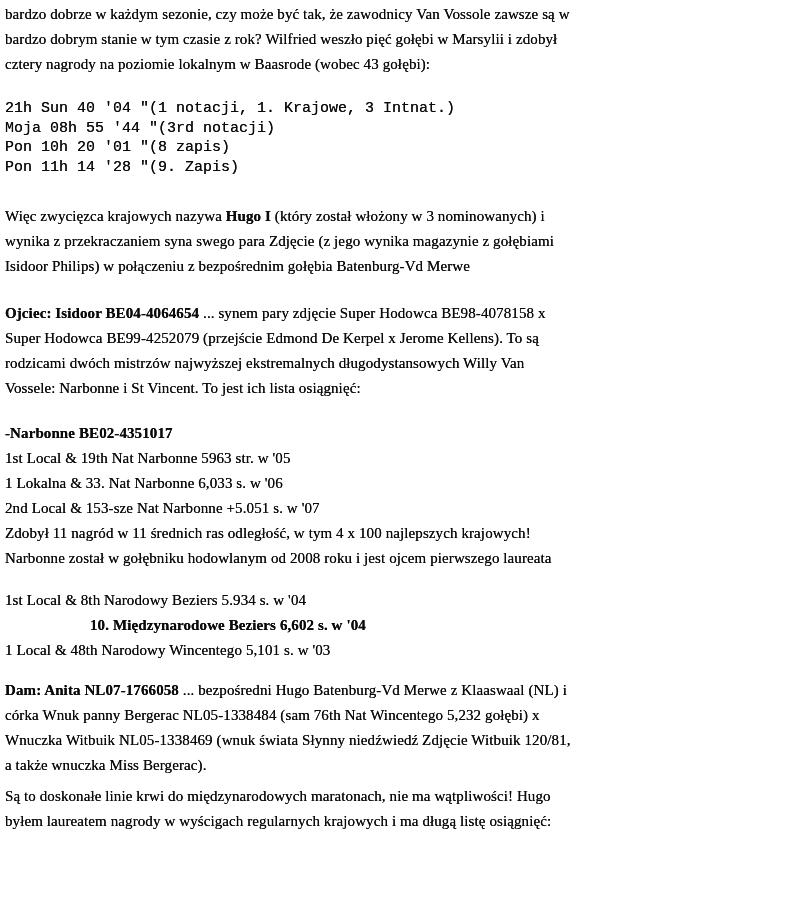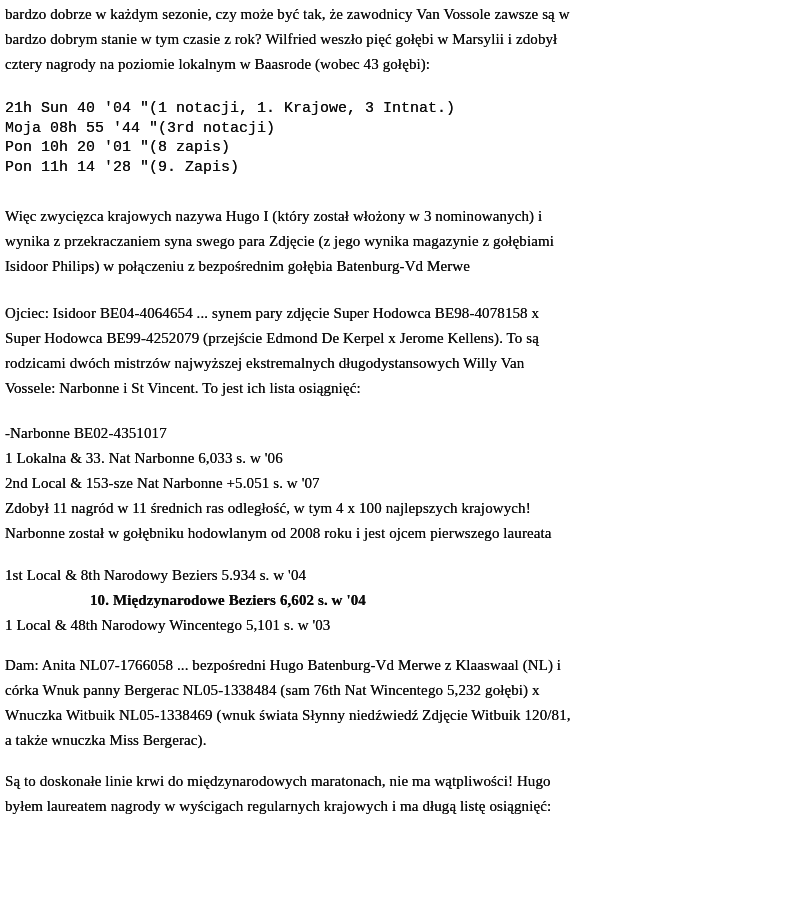--- a/index.html
+++ b/index.html
@@ -25,31 +25,31 @@
     text-shadow: 0 0 0.4px #1a1a1a;
   }
   .mono-block .line {
     font-family: "Liberation Mono", monospace;
     font-size: 15px;
     line-height: 19.5px;
     letter-spacing: 0;
     text-shadow: 0 0 0.3px #222;
     white-space: pre;
   }
-  .b { font-weight: normal; }
+  .b { font-weight: bold; }
   .indent { padding-left: 85px; font-weight: bold; }
 
   
   .mono-block      { margin-top: 22px; }
   .winner-para     { margin-top: 27px; }
   .sire-para       { margin-top: 22px; }
   .narbonne-sec    { margin-top: 20px; }
   .stvincent-sec   { margin-top: 17px; }
   .dam-para        { margin-top: 15px; }
-  .closing-para    { margin-top: 16px; }
+  .closing-para    { margin-top: 6px; }
 </style>
 </head>
 <body>
 
 <div class="doc">
 
   <div class="para intro-para">
     <div class="line">bardzo dobrze w każdym sezonie, czy może być tak, że zawodnicy Van Vossole zawsze są w</div>
     <div class="line">bardzo dobrym stanie w tym czasie z rok? Wilfried weszło pięć gołębi w Marsylii i zdobył</div>
     <div class="line">cztery nagrody na poziomie lokalnym w Baasrode (wobec 43 gołębi):</div>
@@ -70,20 +70,21 @@
 
   <div class="para sire-para">
     <div class="line"><span class="b">Ojciec: Isidoor BE04-4064654</span><span> ... synem pary zdjęcie Super Hodowca BE98-4078158 x</span></div>
     <div class="line">Super Hodowca BE99-4252079 (przejście Edmond De Kerpel x Jerome Kellens). To są</div>
     <div class="line">rodzicami dwóch mistrzów najwyższej ekstremalnych długodystansowych Willy Van</div>
     <div class="line">Vossele: Narbonne i St Vincent. To jest ich lista osiągnięć:</div>
   </div>
 
   <div class="para narbonne-sec">
     <div class="line b">-Narbonne BE02-4351017</div>
+    <div class="line">1st Local &amp; 19th Nat Narbonne 5963 str. w '05</div>
     <div class="line">1 Lokalna &amp; 33. Nat Narbonne 6,033 s. w '06</div>
     <div class="line">2nd Local &amp; 153-sze Nat Narbonne +5.051 s. w '07</div>
     <div class="line">Zdobył 11 nagród w 11 średnich ras odległość, w tym 4 x 100 najlepszych krajowych!</div>
     <div class="line">Narbonne został w gołębniku hodowlanym od 2008 roku i jest ojcem pierwszego laureata</div>
   </div>
 
   <div class="para stvincent-sec">
     <div class="line">1st Local &amp; 8th Narodowy Beziers 5.934 s. w '04</div>
     <div class="line indent">10. Międzynarodowe Beziers 6,602 s. w '04</div>
     <div class="line">1 Local &amp; 48th Narodowy Wincentego 5,101 s. w '03</div>

